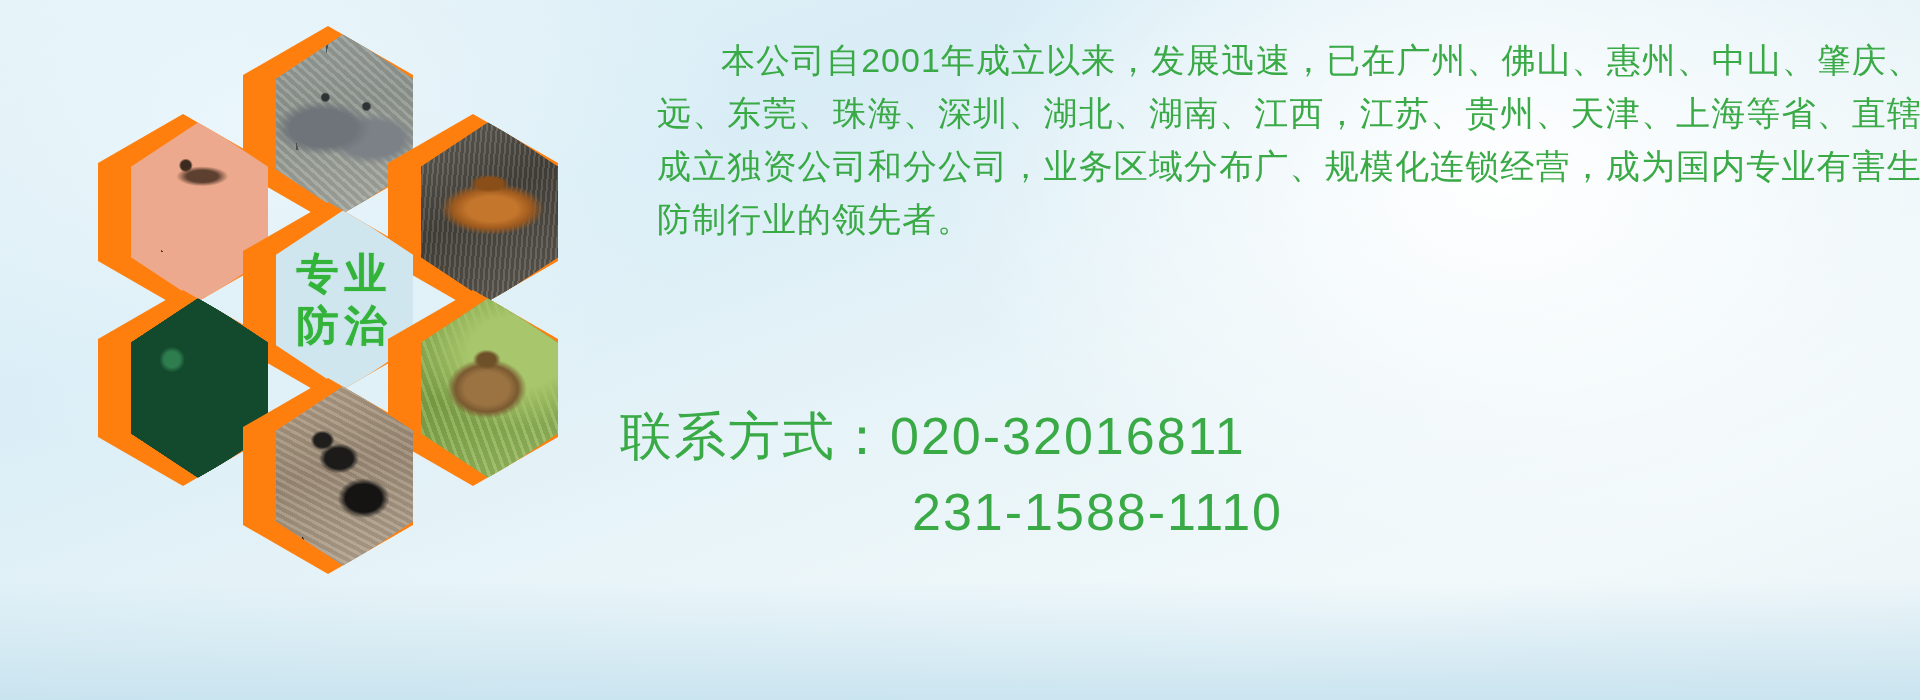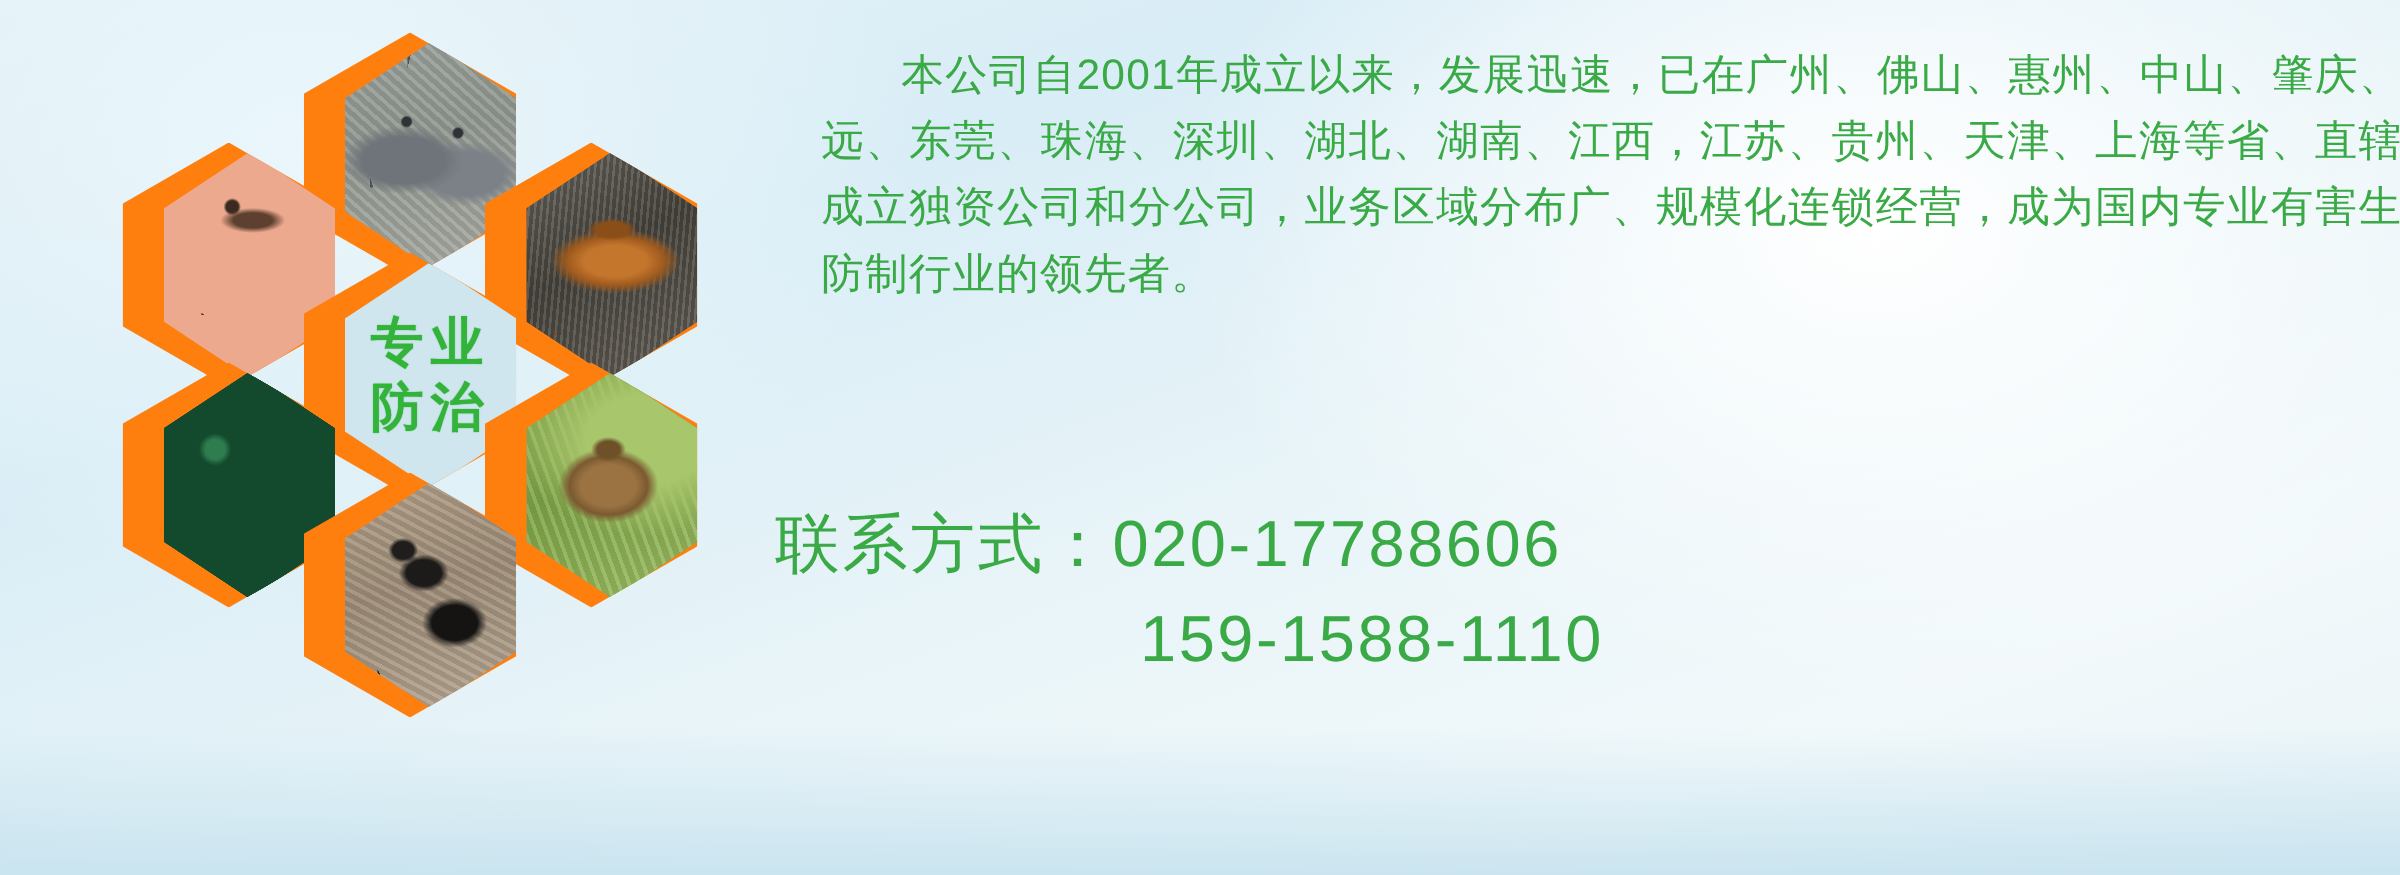--- a/index.html
+++ b/index.html
@@ -241,17 +241,17 @@
         </div>
     </div>
 
   </div>
 
   <div id="copy-block">
     <p id="intro-paragraph">本公司自2001年成立以来，发展迅速，已在广州、佛山、惠州、中山、肇庆、清远、东莞、珠海、深圳、湖北、湖南、江西，江苏、贵州、天津、上海等省、直辖市成立独资公司和分公司，业务区域分布广、规模化连锁经营，成为国内专业有害生物防制行业的领先者。</p>
   </div>
 
   <div id="contact-block">
-    <div class="contact-line" id="contact-line-1">联系方式：020-17788606</div>
-    <div class="contact-line" id="contact-line-2">159-1588-1110</div>
+    <div class="contact-line" id="contact-line-1">联系方式：020-32016811</div>
+    <div class="contact-line" id="contact-line-2">231-1588-1110</div>
   </div>
 
 </div>
 
 </body></html>

